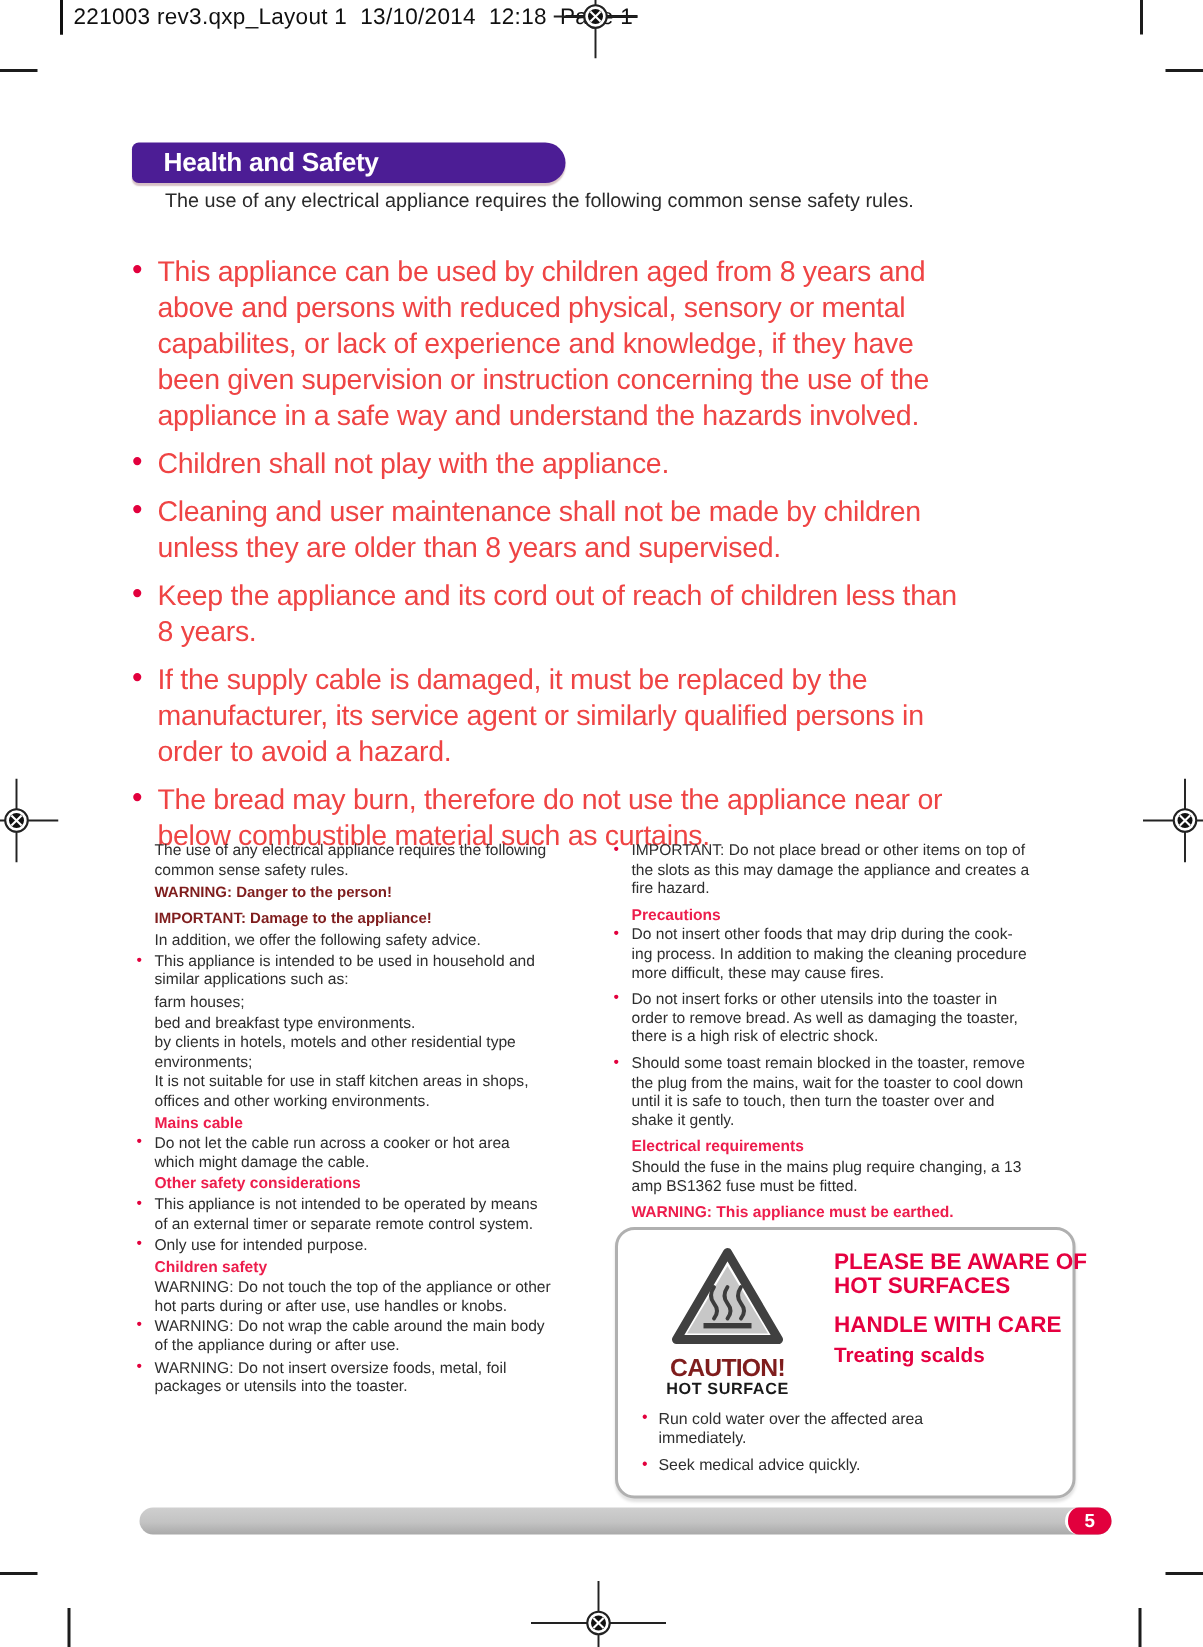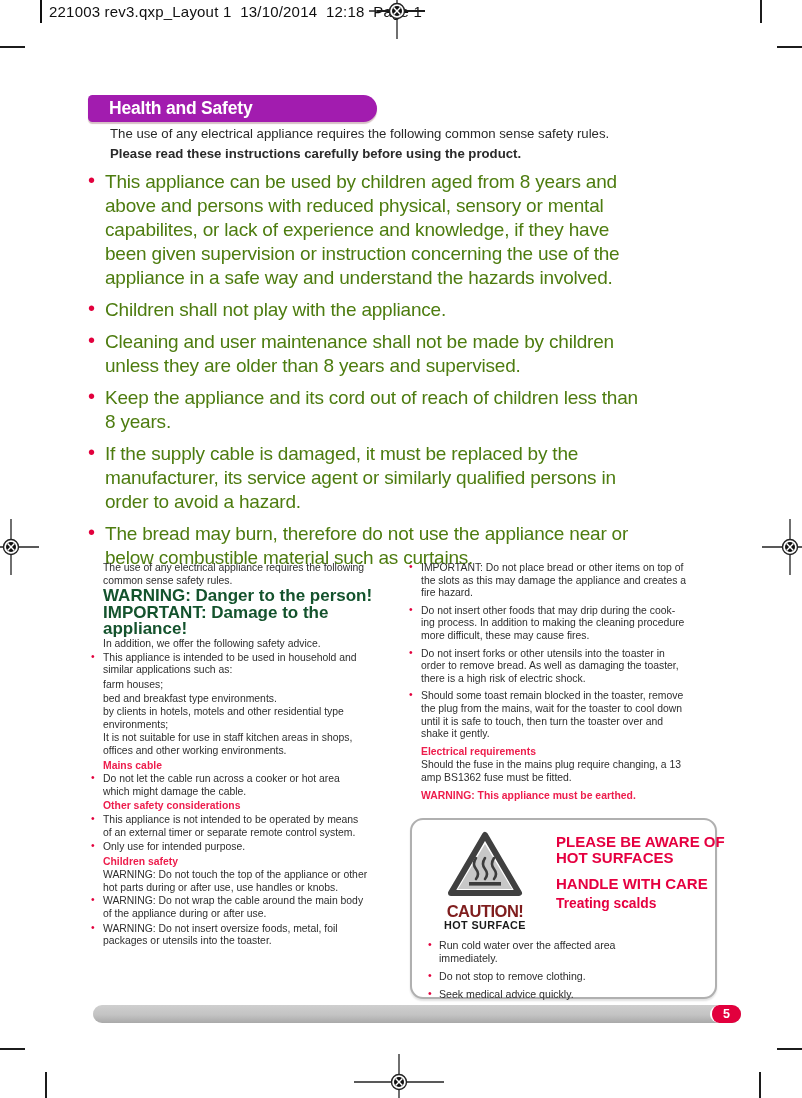--- a/index.html
+++ b/index.html
@@ -15,49 +15,49 @@
   .print-header{
     position:absolute;left:49px;top:3px;
     font-size:15px;color:#101010;white-space:pre;letter-spacing:0.2px;
   }
   .header-rule{position:absolute;left:40px;top:0;width:2px;height:23px;background:#101010;}
   .header-dash{position:absolute;left:377px;top:10px;width:48px;height:2px;background:#101010;}
 
   
   .banner{
     position:absolute;left:88px;top:95px;width:289px;height:27px;
-    background:#a21caf;border-radius:5px 15px 15px 5px;
+    background:#4c1d95;border-radius:5px 15px 15px 5px;
     box-shadow:0 2px 1px rgba(90,0,25,0.25);
   }
   .banner span{
     display:block;color:#ffffff;font-weight:bold;font-size:17.5px;line-height:27px;
     padding-left:21px;letter-spacing:-0.2px;
   }
 
   
   .intro{position:absolute;left:110px;top:124px;font-size:13.2px;line-height:20px;color:#2a2a2a;}
   .intro .b{font-weight:bold;}
 
   
   .main-list{position:absolute;left:88px;top:170px;width:642px;}
   .main-item{
     position:relative;padding-left:17px;margin-bottom:8px;
-    font-size:19px;line-height:24px;color:#4d7c0f;letter-spacing:-0.2px;
+    font-size:19px;line-height:24px;color:#ef4444;letter-spacing:-0.2px;
     white-space:pre-line;
   }
   .main-item::before{
     content:"\2022";position:absolute;left:0;top:-2px;color:#e2003d;font-size:20px;
   }
 
   
   .smallcol{position:absolute;top:562px;font-size:10.4px;line-height:12.6px;color:#2e2e2e;}
   .col-left{left:88px;width:306px;}
   .col-right{left:406px;width:312px;}
   .s-p,.s-cont,.s-b,.s-h,.s-hb{margin:0 0 1px 15px;white-space:pre-line;}
-  .s-b{font-weight:bold;font-size:17px;line-height:16px;color:#14532d;}
+  .s-b{font-weight:bold;font-size:10px;line-height:16px;color:#7f1d1d;}
   .s-h{font-weight:bold;color:#ed1d4c;margin-top:2px;}
   .s-hb{font-weight:bold;color:#ed1d4c;margin-top:5px;}
   .s-li{position:relative;padding-left:15px;margin:0 0 2px 0;white-space:pre-line;}
   .col-right .s-li{margin-bottom:5px;}
   .s-li::before{content:"\2022";position:absolute;left:3px;top:-1px;color:#e2003d;}
 
   
   .caution-box{
     position:absolute;left:410px;top:818px;width:303px;height:177px;
     border:2.5px solid #b0b0b0;border-radius:13px;background:#fff;
@@ -135,21 +135,20 @@
   <line x1="41.6" y1="24.6" x2="48.4" y2="31.4" stroke="#fff" stroke-width="1.4"></line>
     <line x1="48.4" y1="24.6" x2="41.6" y2="31.4" stroke="#fff" stroke-width="1.4"></line>
 </svg>
 
 <div class="banner">
   <span>Health and Safety</span>
 </div>
 
 <div class="intro">
   <div>The use of any electrical appliance requires the following common sense safety rules.</div>
-  <div class="b">Please read these instructions carefully before using the product.</div>
 </div>
 
 <div class="main-list">
   <div class="main-item">This appliance can be used by children aged from 8 years and
 above and persons with reduced physical, sensory or mental
 capabilites, or lack of experience and knowledge, if they have
 been given supervision or instruction concerning the use of the
 appliance in a safe way and understand the hazards involved.</div>
   <div class="main-item">Children shall not play with the appliance.</div>
   <div class="main-item">Cleaning and user maintenance shall not be made by children
@@ -190,20 +189,21 @@
   <div class="s-li">WARNING: Do not wrap the cable around the main body
 of the appliance during or after use.</div>
   <div class="s-li">WARNING: Do not insert oversize foods, metal, foil
 packages or utensils into the toaster.</div>
 </div>
 
 <div class="smallcol col-right">
   <div class="s-li">IMPORTANT: Do not place bread or other items on top of
 the slots as this may damage the appliance and creates a
 fire hazard.</div>
+  <div class="s-h">Precautions</div>
   <div class="s-li">Do not insert other foods that may drip during the cook-
 ing process. In addition to making the cleaning procedure
 more difficult, these may cause fires.</div>
   <div class="s-li">Do not insert forks or other utensils into the toaster in
 order to remove bread. As well as damaging the toaster,
 there is a high risk of electric shock.</div>
   <div class="s-li">Should some toast remain blocked in the toaster, remove
 the plug from the mains, wait for the toaster to cool down
 until it is safe to touch, then turn the toaster over and
 shake it gently.</div>
@@ -229,20 +229,19 @@
     </div>
     <div class="cb-head">
       <div class="cb-h1">PLEASE BE AWARE OF HOT SURFACES</div>
       <div class="cb-h2">HANDLE WITH CARE</div>
       <div class="cb-h3">Treating scalds</div>
     </div>
   </div>
   <div class="cb-list">
     <div class="cb-li">Run cold water over the affected area
 immediately.</div>
-    <div class="cb-li">Do not stop to remove clothing.</div>
     <div class="cb-li">Seek medical advice quickly.</div>
   </div>
 </div>
 
 <div class="footer-bar">
   <div class="page-pill">5</div>
 </div>
 
 </body></html>

